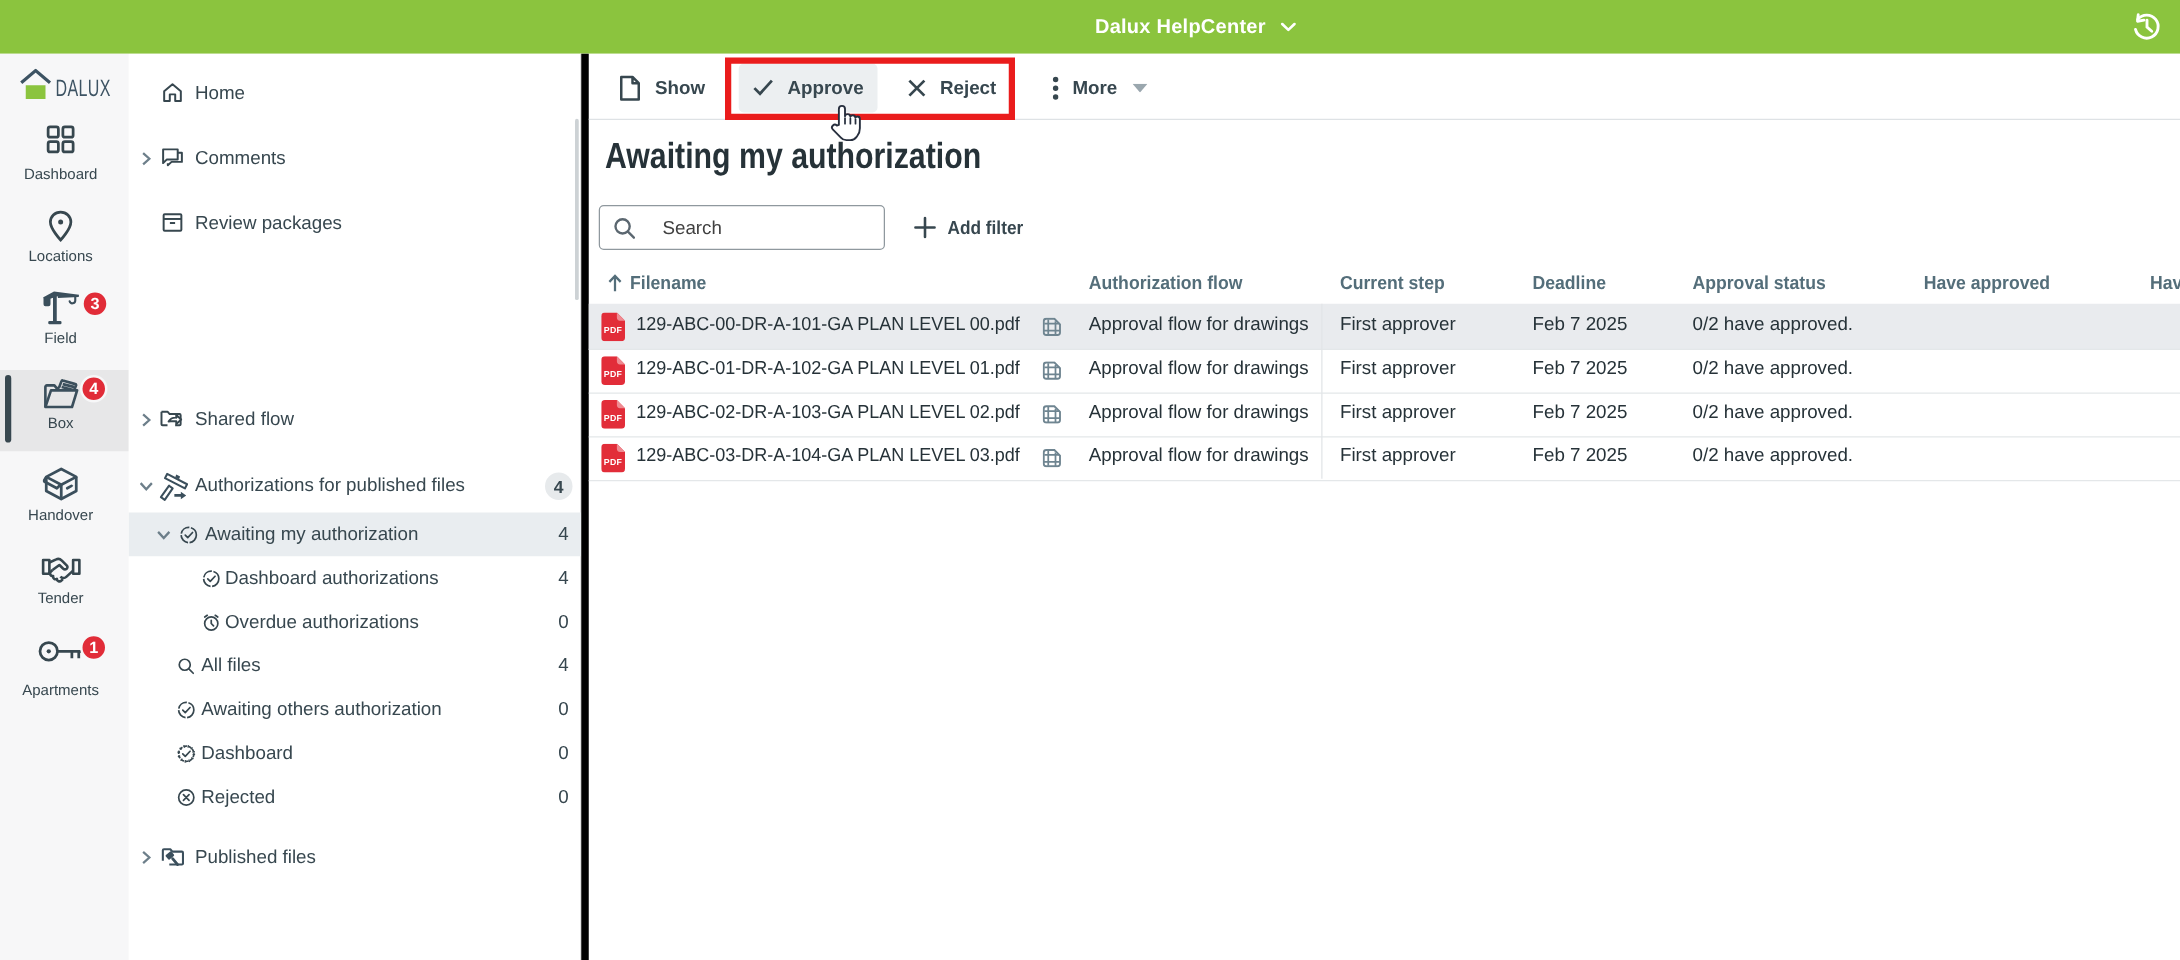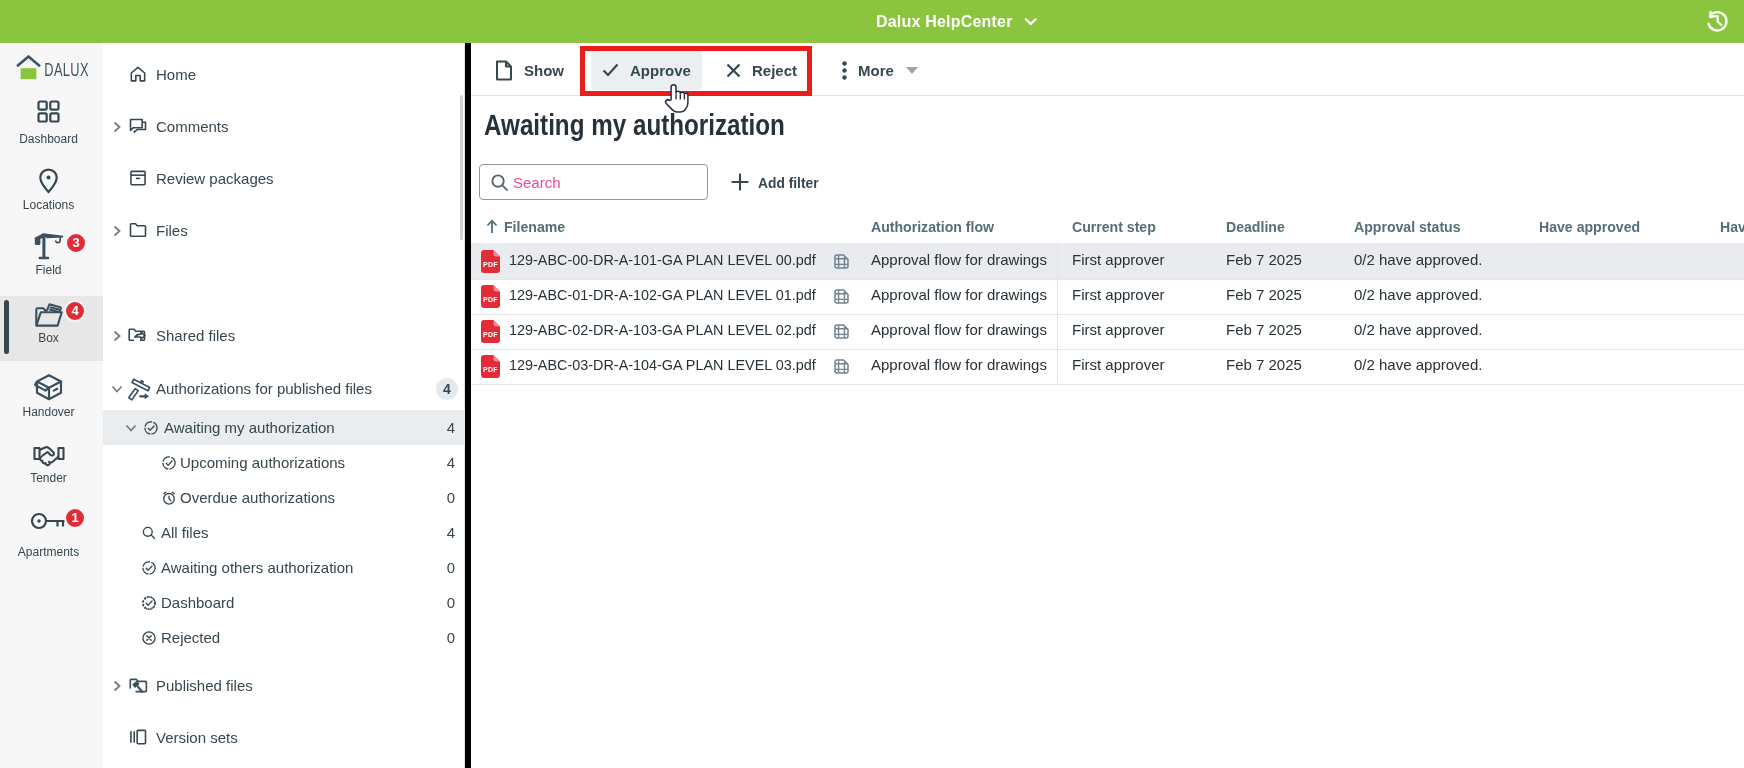--- a/index.html
+++ b/index.html
@@ -29,21 +29,21 @@
 .nrow .ncount { position:absolute; right:10px; top:50%; margin-top:-9px; font-size:15px; color:#37474f; }
 .pillbadge { position:absolute; right:3px; top:50%; margin-top:-11px; width:22px; height:22px; border-radius:50%; background:#e7eaec; color:#37474f; font-size:14px; font-weight:bold; text-align:center; line-height:22px; }
 
 
 #content { position:absolute; left:465px; top:43px; width:1279px; height:725px; background:#fff; border-left:6px solid #000000; }
 #toolbar { position:absolute; left:0; top:0; width:1279px; height:53px; border-bottom:1px solid #dee2e5; }
 .tbtn { position:absolute; top:8px; height:38px; display:flex; align-items:center; font-size:15px; font-weight:bold; color:#37474f; }
 .tbtn svg { margin-right:11px; }
 h1 { position:absolute; left:13px; top:66px; font-size:29px; font-weight:bold; color:#263238; letter-spacing:0px; transform:scaleX(0.835); transform-origin:left top; white-space:nowrap; }
 #searchbox { position:absolute; left:8px; top:121px; width:229px; height:36px; border:1px solid #8f989e; border-radius:4px; display:flex; align-items:center; }
-#searchbox .ph { color:#ec4899; font-size:15px; margin-left:4px; }
+#searchbox .ph { color:#404040; font-size:15px; margin-left:21px; }
 #addfilter { position:absolute; left:260px; top:121px; height:36px; display:flex; align-items:center; font-size:15px; font-weight:bold; color:#37474f; }
 #addfilter svg { margin-right:9px; }
 
 
 #thead { position:absolute; left:0; top:172px; width:1279px; height:28px; font-size:15px; font-weight:bold; color:#546e7a; }
 #thead .hc { position:absolute; top:3px; white-space:nowrap; transform:scaleX(0.94); transform-origin:left top; }
 .trow { position:absolute; left:0; width:1279px; height:37px; border-bottom:1px solid #e4e7e9; font-size:15px; color:#263238; }
 .trow .cell { position:absolute; top:8px; white-space:nowrap; }
 .fncell { transform:scaleX(0.96); transform-origin:left top; }
 .pdficon { position:absolute; left:10px; top:7px; }
@@ -187,41 +187,32 @@
   <div class="nrow" style="top:119px">
     <svg class="nicon" style="left:25px" width="20" height="20" viewBox="0 0 24 24">
         <g fill="none" stroke="#37474f" stroke-width="1.9" stroke-linejoin="round">
           <rect x="3.5" y="4" width="17" height="16" rx="1"></rect>
           <path d="M3.5 8.6 H20.5"></path>
           <path d="M9.5 12.5 h5"></path>
         </g>
       </svg>
     <div class="ntext" style="left:53px">Review packages</div>
   </div>
-  <div class="nrow" style="top:171px">
-    <svg class="chev" style="left:8px" width="12" height="12" viewBox="0 0 12 12">
-        <path d="M3.5 1.5 L8.5 6 L3.5 10.5" fill="none" stroke="#6d7f8a" stroke-width="1.8"></path>
-      </svg>
-    <svg class="nicon" style="left:25px" width="20" height="20" viewBox="0 0 24 24">
-        <path d="M3 5.5 a1 1 0 0 1 1-1 h5 l2 2.3 h9 a1 1 0 0 1 1 1 V18.5 a1 1 0 0 1 -1 1 H4 a1 1 0 0 1 -1-1 z" fill="none" stroke="#37474f" stroke-width="1.9" stroke-linejoin="round"></path>
-      </svg>
-    <div class="ntext" style="left:53px">Files</div>
-  </div>
   <div class="nrow" style="top:276px">
     <svg class="chev" style="left:8px" width="12" height="12" viewBox="0 0 12 12">
         <path d="M3.5 1.5 L8.5 6 L3.5 10.5" fill="none" stroke="#6d7f8a" stroke-width="1.8"></path>
       </svg>
     <svg class="nicon" style="left:24px" width="21" height="20" viewBox="0 0 24 22">
         <g fill="none" stroke="#37474f" stroke-width="1.8" stroke-linejoin="round">
           <path d="M2.5 4.5 h5.5 l2 2.2 h9 a1 1 0 0 1 1 1 V16 a1 1 0 0 1 -1 1 h-4"></path>
           <path d="M2.5 4.5 V16 a1 1 0 0 0 1 1 h4.5"></path>
           <path d="M9 13.5 c1.5-2.5 4-3.7 7-3.5 v-2.5 l4.5 4.2 -4.5 4.2 v-2.6 c-2.8-.3-5.3.2-7 .2 z"></path>
         </g>
       </svg>
-    <div class="ntext" style="left:53px">Shared files</div>
+    <div class="ntext" style="left:53px">Shared flow</div>
   </div>
   <div class="nrow" style="top:329px">
     <svg class="chev" style="left:8px" width="12" height="12" viewBox="0 0 12 12">
         <path d="M1.5 3.5 L6 8.5 L10.5 3.5" fill="none" stroke="#6d7f8a" stroke-width="1.8"></path>
       </svg>
     <svg class="nicon" style="left:24px" width="24" height="24" viewBox="0 0 25 25">
         <g fill="none" stroke="#3b4f5c" stroke-width="1.7" stroke-linejoin="round">
           <path d="M7 1.2 L23.6 9.8 L21.8 13.3 L5.2 4.7 z"></path>
           <path d="M8.6 11 L11.6 13.2 L5 22.8 L1.8 20.5 z"></path>
         </g>
@@ -246,21 +237,21 @@
     <div class="ntext" style="left:61px">Awaiting my authorization</div>
     <div class="ncount">4</div>
   </div>
   <div class="nrow" style="top:402px;height:35px">
     <svg class="nicon" style="left:58px;margin-top:-8px" width="16" height="16" viewBox="0 0 20 20">
         <g fill="none" stroke="#37474f" stroke-width="1.7">
           <circle cx="10" cy="10" r="7.6" stroke-dasharray="11 1.6"></circle>
           <path d="M6.5 10.2 L9 12.7 L13.8 7.5" stroke-linecap="round" stroke-linejoin="round"></path>
         </g>
       </svg>
-    <div class="ntext" style="left:77px">Upcoming authorizations</div>
+    <div class="ntext" style="left:77px">Dashboard authorizations</div>
     <div class="ncount">4</div>
   </div>
   <div class="nrow" style="top:437px;height:35px">
     <svg class="nicon" style="left:58px;margin-top:-8px" width="16" height="16" viewBox="0 0 20 20">
         <g fill="none" stroke="#37474f" stroke-width="1.7">
           <circle cx="10" cy="11" r="6.6"></circle>
           <path d="M10 7.8 V11 l2.3 2.3" stroke-linecap="round"></path>
           <path d="M3.5 4.5 L6 2.8 M16.5 4.5 L14 2.8" stroke-linecap="round"></path>
         </g>
       </svg>
@@ -314,29 +305,20 @@
         <path d="M3.5 1.5 L8.5 6 L3.5 10.5" fill="none" stroke="#6d7f8a" stroke-width="1.8"></path>
       </svg>
     <svg class="nicon" style="left:25px" width="21" height="21" viewBox="0 0 24 24">
         <path d="M8.5 19 H20 a1 1 0 0 0 1-1 V8.2 a1 1 0 0 0 -1-1 h-8.6 l-2-2.2 H3.6 a1 1 0 0 0 -1 1 V15.5" fill="none" stroke="#3b4f5c" stroke-width="1.9" stroke-linejoin="round"></path>
         <g transform="rotate(-40 10.5 12.5)" fill="#3b4f5c">
           <rect x="7.1" y="7.6" width="6.8" height="5.2" rx="0.9"></rect>
           <rect x="9.3" y="12.8" width="2.6" height="9.5" rx="1.2"></rect>
         </g>
       </svg>
     <div class="ntext" style="left:53px">Published files</div>
-  </div>
-  <div class="nrow" style="top:678px">
-    <svg class="nicon" style="left:25px" width="20" height="20" viewBox="0 0 24 24">
-        <g fill="none" stroke="#37474f" stroke-width="1.9">
-          <path d="M3.5 5 v14 M7.5 5 v14"></path>
-          <rect x="11" y="4" width="10" height="16" rx="1"></rect>
-        </g>
-      </svg>
-    <div class="ntext" style="left:53px">Version sets</div>
   </div>
 </div>
 
 <div id="content">
   <div id="toolbar">
     <div class="tbtn" style="left:24px">
       <svg width="18" height="21" viewBox="0 0 18 21">
           <path d="M2 1.5 h9 l5 5 V19.5 H2 z M11 1.5 v5 h5" fill="none" stroke="#37474f" stroke-width="2" stroke-linejoin="round"></path>
         </svg>
       <span>Show</span>

